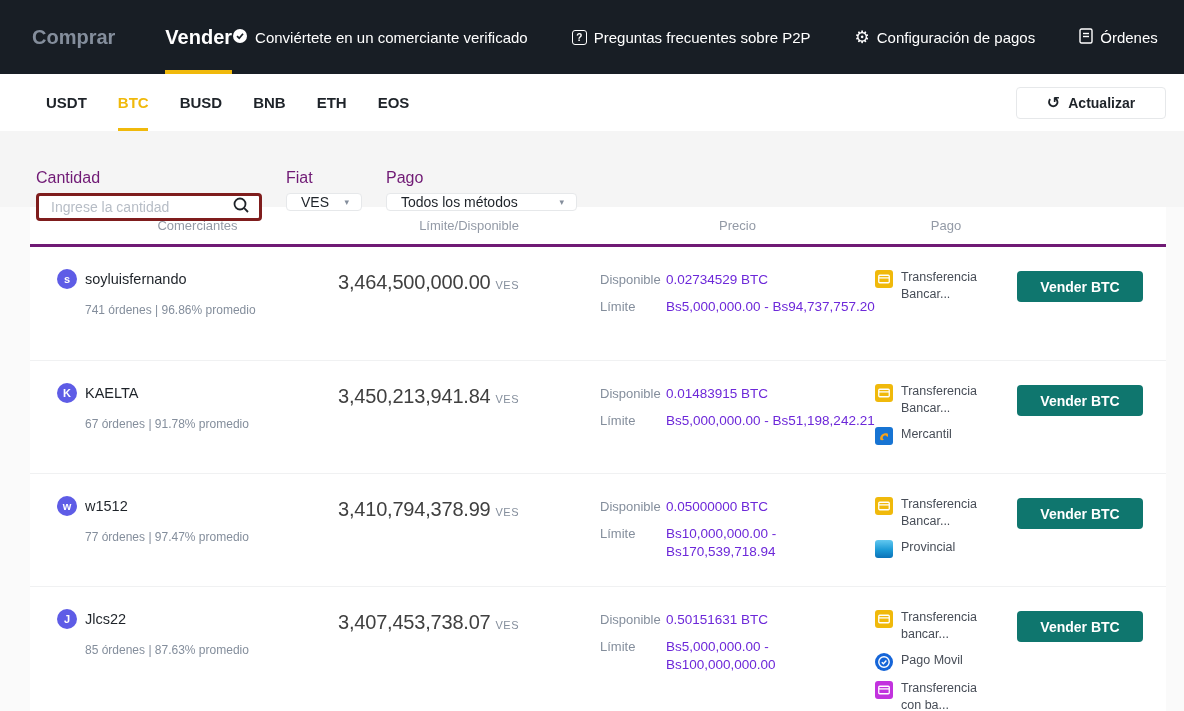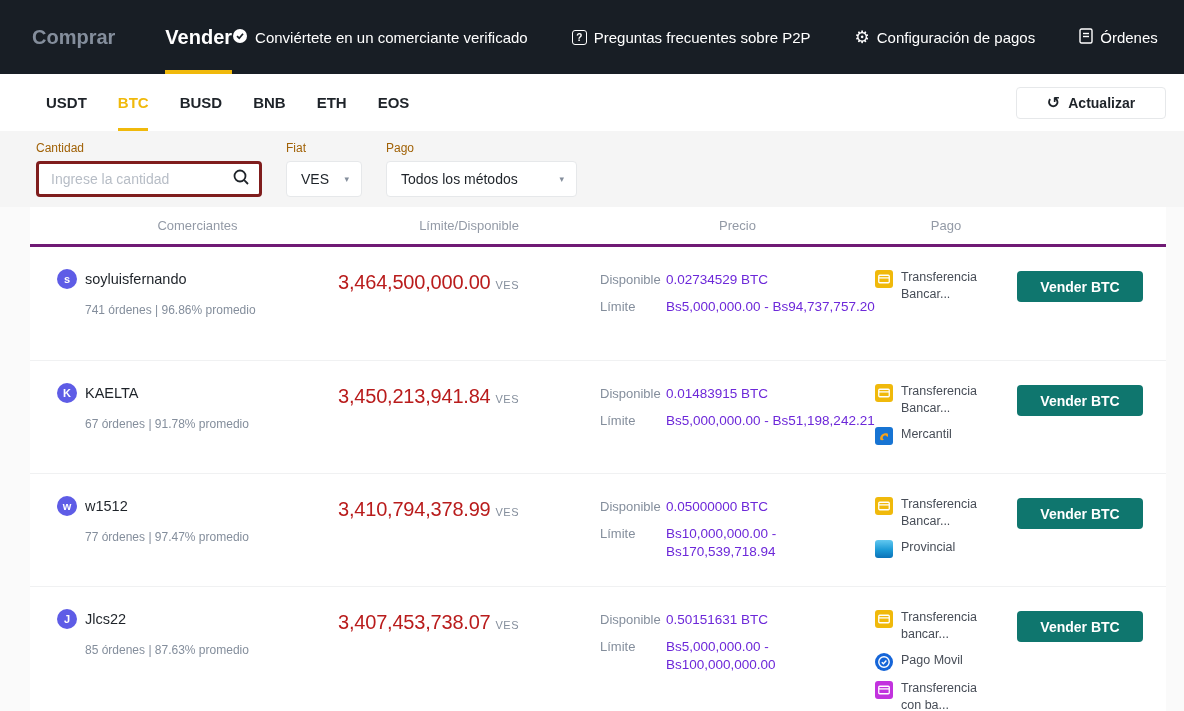--- a/index.html
+++ b/index.html
@@ -22,21 +22,21 @@
   .crypto-tabs { display:flex; gap:31px; height:100%; align-items:center; }
   .crypto-tab { position:relative; height:100%; display:flex; align-items:center; font-size:15px; font-weight:600; color:#1E2329; cursor:pointer; }
   .crypto-tab.active { color:#F0B90B; }
   .crypto-tab.active::after { content:""; position:absolute; left:50%; transform:translateX(-50%); bottom:0; height:3px; width:30px; background:#F0B90B; }
   .refresh-btn { margin-left:auto; width:150px; height:32px; background:#fff; border:1px solid #E6E8EA; border-radius:4px; display:flex; align-items:center; justify-content:center; gap:8px; font-size:14px; font-weight:600; color:#1E2329; cursor:pointer; }
   .refresh-glyph { font-size:16px; line-height:1; font-family:"DejaVu Sans",sans-serif; }
 
   
   .filter-row { height:76px; background:#F5F5F5; display:flex; gap:24px; padding:10px 0 0 36px; }
   .filter-group { display:flex; flex-direction:column; gap:6px; }
-  .filter-label { font-size:12px; color:#a16207; }
+  .filter-label { font-size:16px; color:#701a75;margin-top:28px; }
   .amount-box { width:226px; height:36px; background:#fff; border:3px solid #7f1d1d; border-radius:4px; display:flex; align-items:center; padding:0 10px 0 12px; }
   .amount-box input { border:none; outline:none; flex:1; font-size:14px; color:#1E2329; font-family:inherit; background:transparent; }
   .amount-box input::placeholder { color:#B7BDC6; }
   .select-box { height:36px; background:#fff; border:1px solid #E6E8EA; border-radius:4px; display:flex; align-items:center; justify-content:space-between; gap:14px; padding:0 12px 0 14px; font-size:14px; color:#1E2329; cursor:pointer; }
   .caret { font-size:9px; color:#848E9C; }
   .fiat-box { width:76px; }
   .pago-box { width:191px; }
 
   
   .card { background:#FFFFFF; margin:0 18px 0 30px; min-height:504px; }
@@ -45,21 +45,21 @@
   .th { font-size:13px; color:#939AA6; }
   .row { padding-top:22px; padding-bottom:14px; min-height:113px; align-items:start; }
   .row + .row { border-top:1px solid #F0F1F2; }
 
   .merchant-top { display:flex; align-items:center; gap:8px; }
   .avatar { width:20px; height:20px; border-radius:50%; color:#fff; font-size:11px; font-weight:bold; display:flex; align-items:center; justify-content:center; }
   .merchant-name { font-size:14.5px; color:#1E2329; cursor:pointer; }
   .merchant-stats { margin:14px 0 0 28px; font-size:12px; color:#848E9C; }
 
   .price-cell { display:flex; align-items:baseline; gap:5px; padding-top:2px; }
-  .price-value { font-size:20px; color:#b91c1c; letter-spacing:-0.2px; }
+  .price-value { font-size:20px; color:#404040; letter-spacing:-0.2px; }
   .price-currency { font-size:11px; color:#848E9C; letter-spacing:0.5px; }
 
   .limits-cell { display:flex; flex-direction:column; gap:9px; padding-top:2px; }
   .limit-line { display:flex; font-size:13.5px; line-height:1.35; }
   .limit-label { width:66px; flex:none; color:#848E9C; font-size:13px; }
   .limit-value { color:#6d28d9; white-space:pre-line; }
 
   .payments-cell { display:flex; flex-direction:column; gap:9px; padding-top:0; }
   .payment { display:flex; gap:8px; align-items:flex-start; }
   .pay-icon { flex:none; width:18px; height:18px; display:block; margin-top:1px; }

